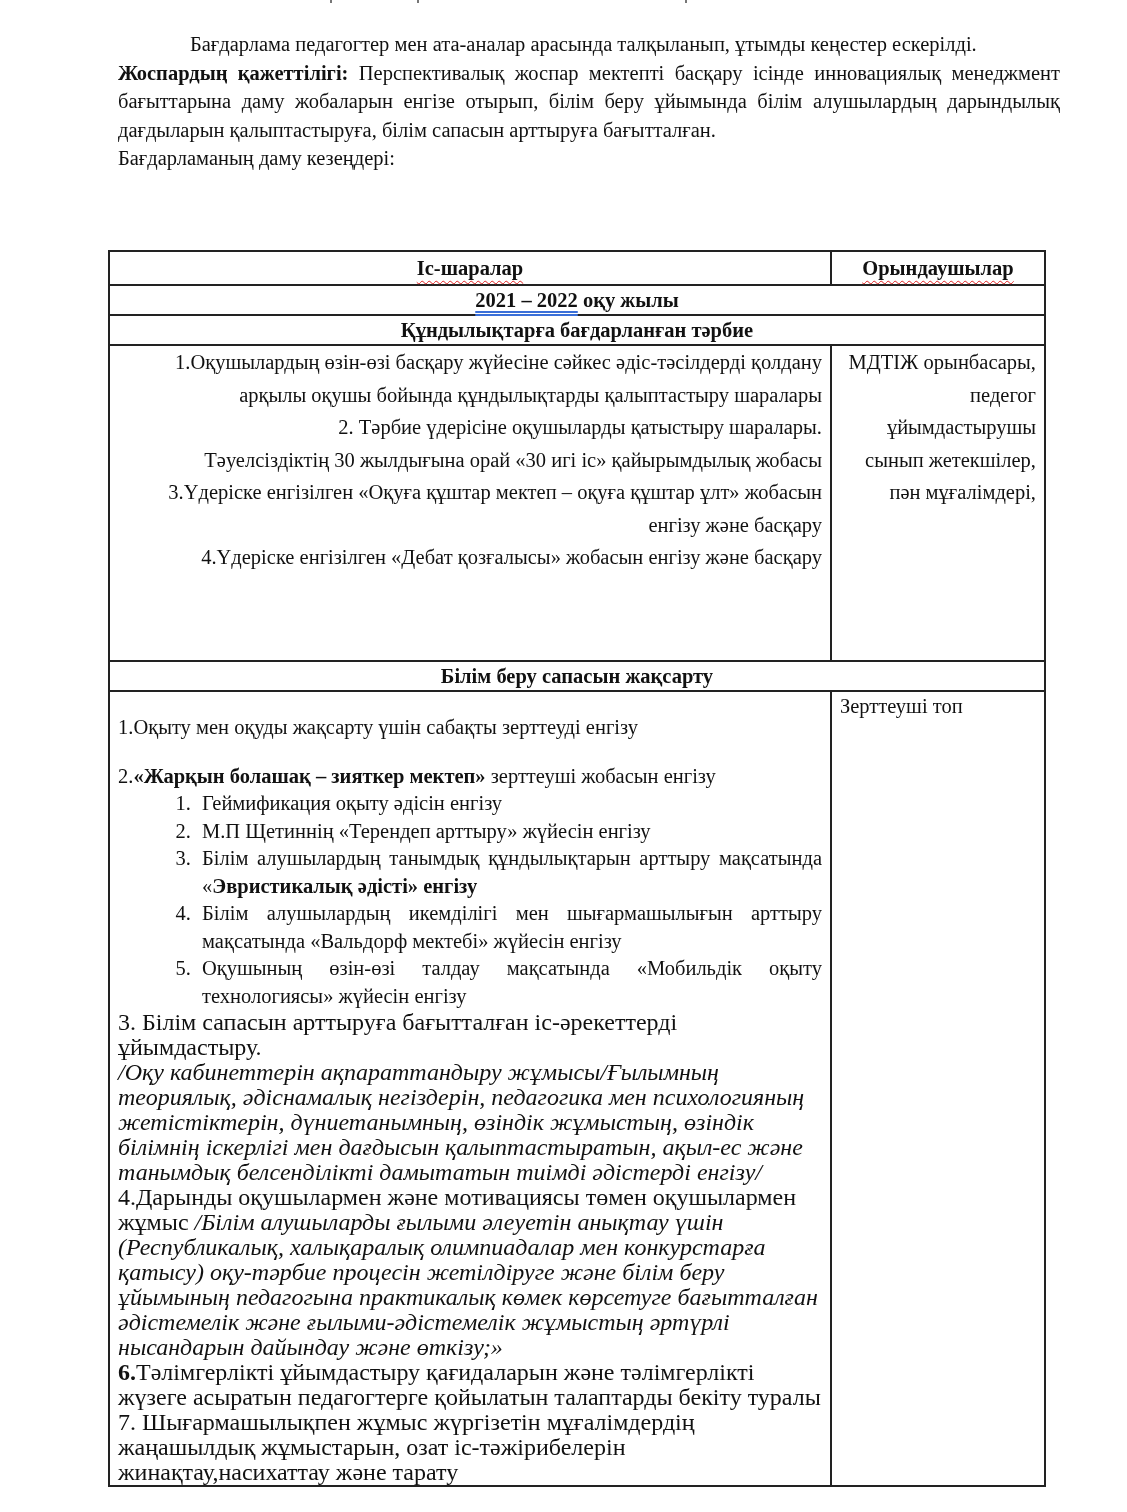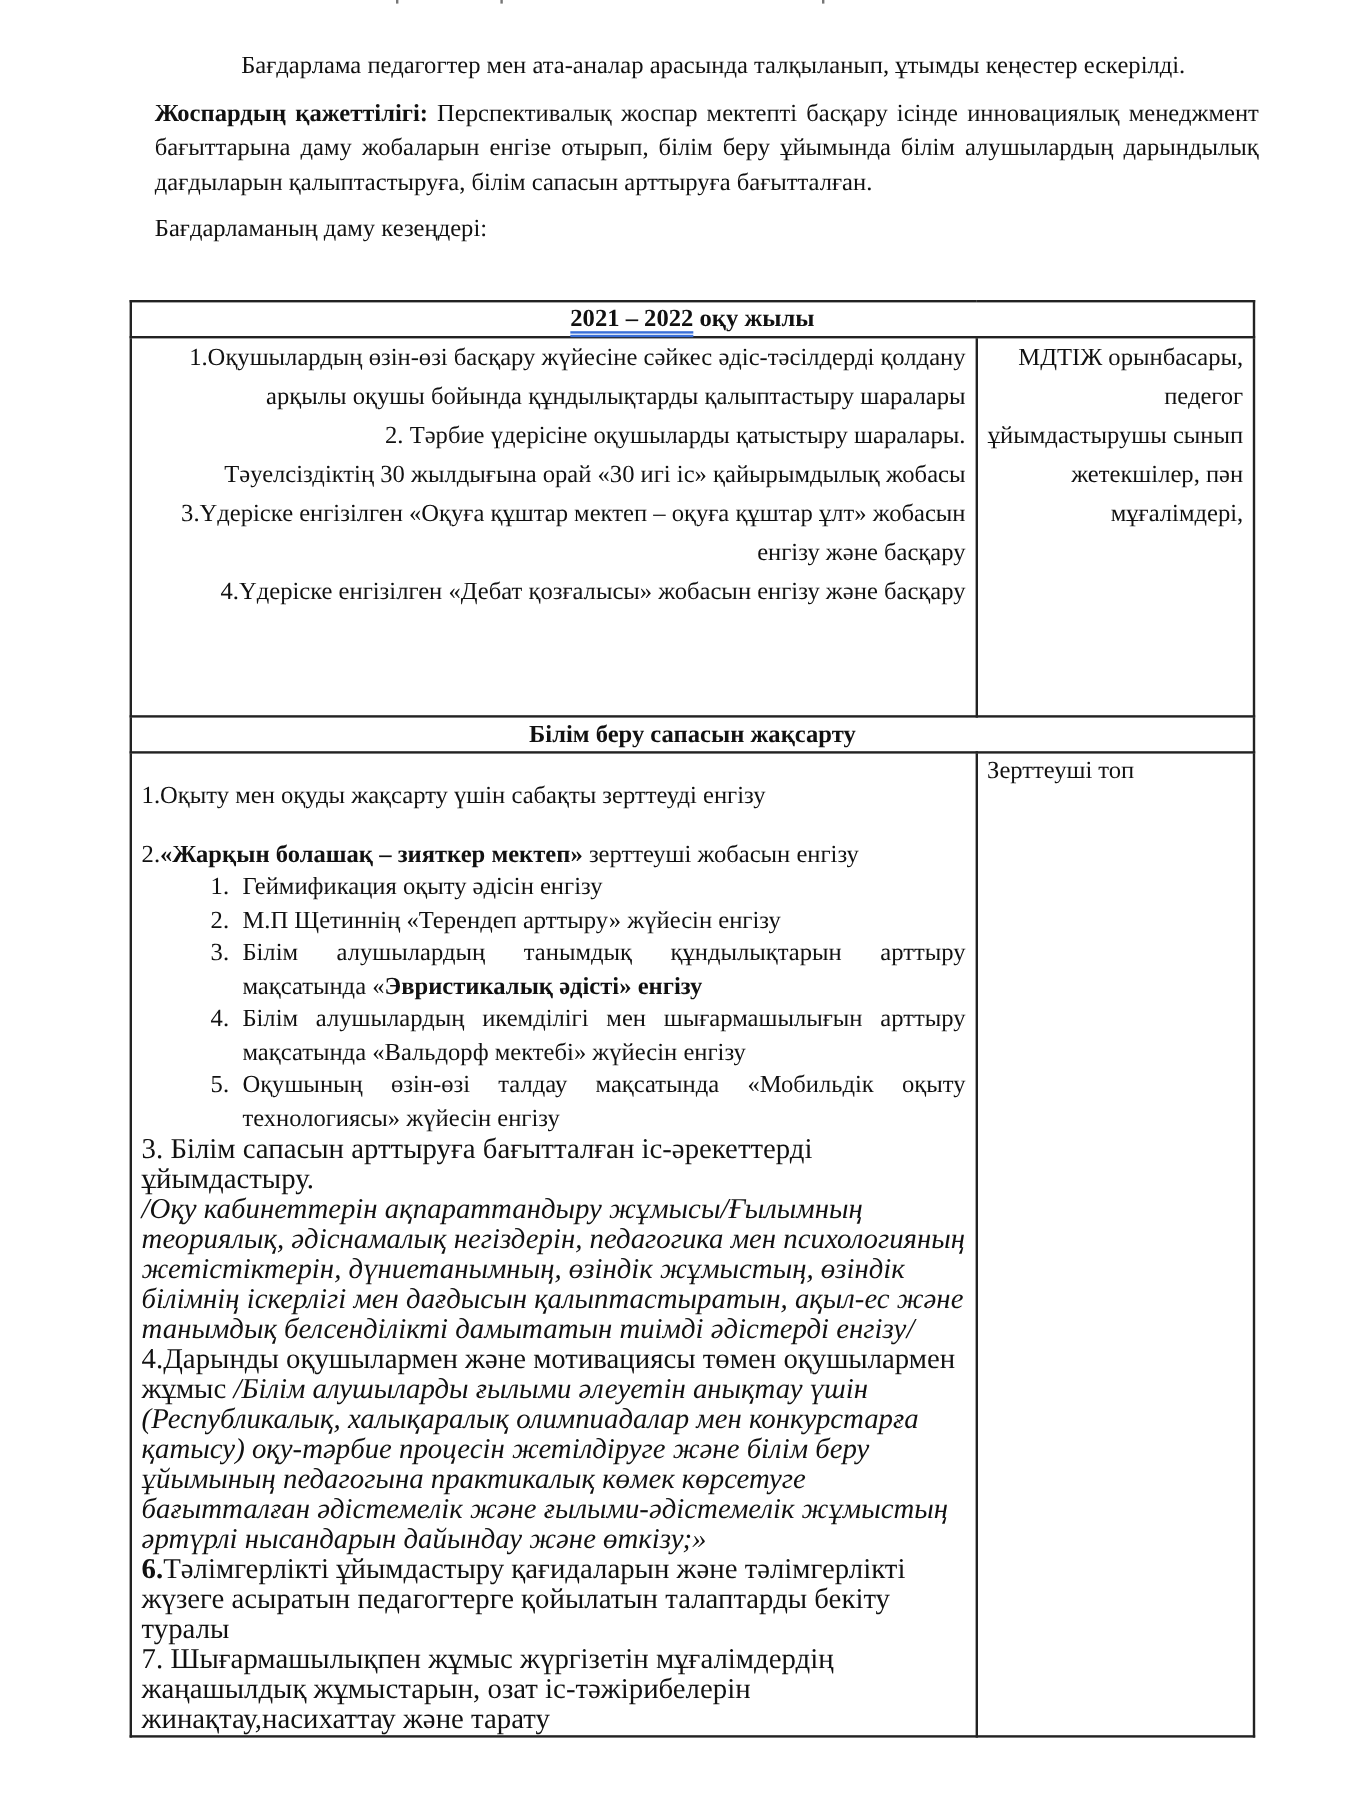--- a/index.html
+++ b/index.html
@@ -1,21 +1,21 @@
 <!DOCTYPE html>
 <html><head>
 <meta charset="utf-8">
 <style>
   html, body { margin:0; padding:0; background:#ffffff; }
   body { width:1127px; height:1512px; position:relative; overflow:hidden;
          font-family:"Liberation Serif", "DejaVu Serif", serif; color:#111; }
   .topmarks { position:absolute; top:0; left:0; width:1127px; height:6px; }
   .topmarks span { position:absolute; top:0; width:2px; height:3px; background:#777; }
   .intro { position:absolute; left:118px; top:30px; width:942px; font-size:20.5px; line-height:28.5px; }
-  .intro p { margin:11px; text-align:justify; }
+  .intro p { margin:0; text-align:justify; }
   .intro .indent { text-indent:72px; }
   .intro b { font-weight:bold; }
   table.plan { position:absolute; left:108px; top:250px; width:938px; border-collapse:collapse; font-size:20.5px; }
   table.plan td { border:2px solid #222; vertical-align:top; padding:0 8px; }
   .hdr td { text-align:center; height:32px; line-height:32px; }
   .squiggle { text-decoration: underline wavy #d22; text-underline-offset:5px; text-decoration-thickness:1px; }
   .dbl { text-decoration: underline double #3a6fd8; text-underline-offset:4px; }
   .bold { font-weight:bold; }
   .center { text-align:center; }
   .row-year td, .row-sec td { height:28px; line-height:28px; }
@@ -41,22 +41,29 @@
 </div>
 
 <div class="intro">
   <p class="indent">Бағдарлама педагогтер мен ата-аналар арасында талқыланып, ұтымды кеңестер ескерілді.</p>
   <p><b>Жоспардың қажеттілігі:</b><span> Перспективалық жоспар мектепті басқару ісінде инновациялық менеджмент бағыттарына даму жобаларын енгізе отырып, білім беру ұйымында білім алушылардың дарындылық дағдыларын қалыптастыруға, білім сапасын арттыруға бағытталған.</span></p>
   <p>Бағдарламаның даму кезеңдері:</p>
 </div>
 
 <table class="plan">
   <tbody>
+      <tr class="hdr">
+    <td class="col-main bold"><span class="squiggle">Іс-шаралар</span></td>
+    <td class="col-exec bold"><span class="squiggle">Орындаушылар</span></td>
+  </tr>
   <tr class="row-year">
     <td colspan="2" class="center bold"><span class="dbl">2021 – 2022</span><span> оқу жылы</span></td>
+  </tr>
+  <tr class="row-sec">
+    <td colspan="2" class="center bold">Құндылықтарға бағдарланған тәрбие</td>
   </tr>
   <tr class="body1">
     <td class="main">
       <div>1.Оқушылардың өзін-өзі басқару жүйесіне сәйкес әдіс-тәсілдерді қолдану арқылы оқушы бойында құндылықтарды қалыптастыру шаралары</div>
       <div>2. Тәрбие үдерісіне оқушыларды қатыстыру шаралары.</div>
       <div>Тәуелсіздіктің 30 жылдығына орай «30 игі іс» қайырымдылық жобасы</div>
       <div>3.Үдеріске енгізілген «Оқуға құштар мектеп – оқуға құштар ұлт» жобасын енгізу және басқару</div>
       <div>4.Үдеріске енгізілген «Дебат қозғалысы» жобасын енгізу және басқару</div>
     </td>
     <td>МДТІЖ орынбасары, педегог ұйымдастырушы сынып жетекшілер, пән мұғалімдері,</td>

